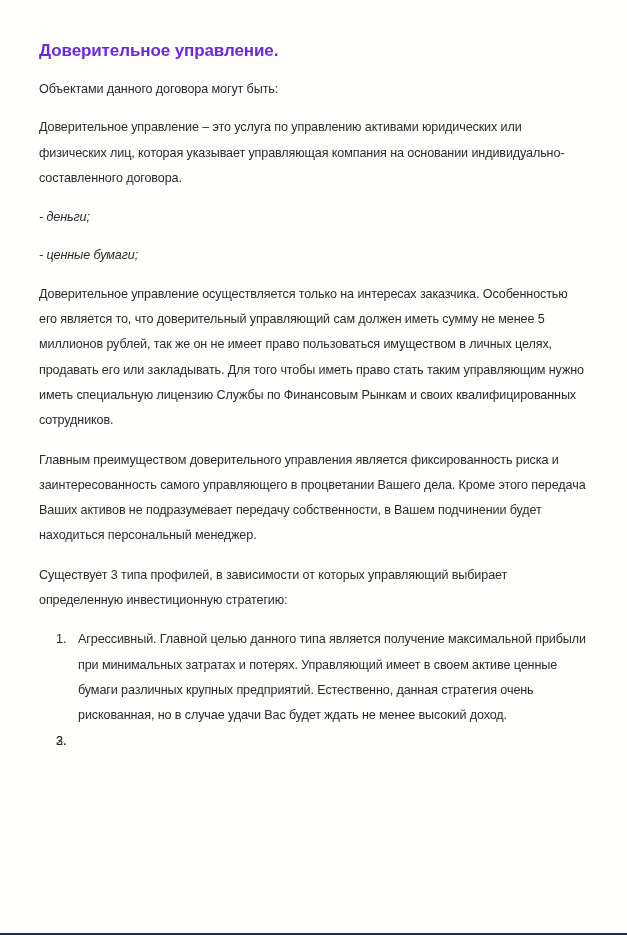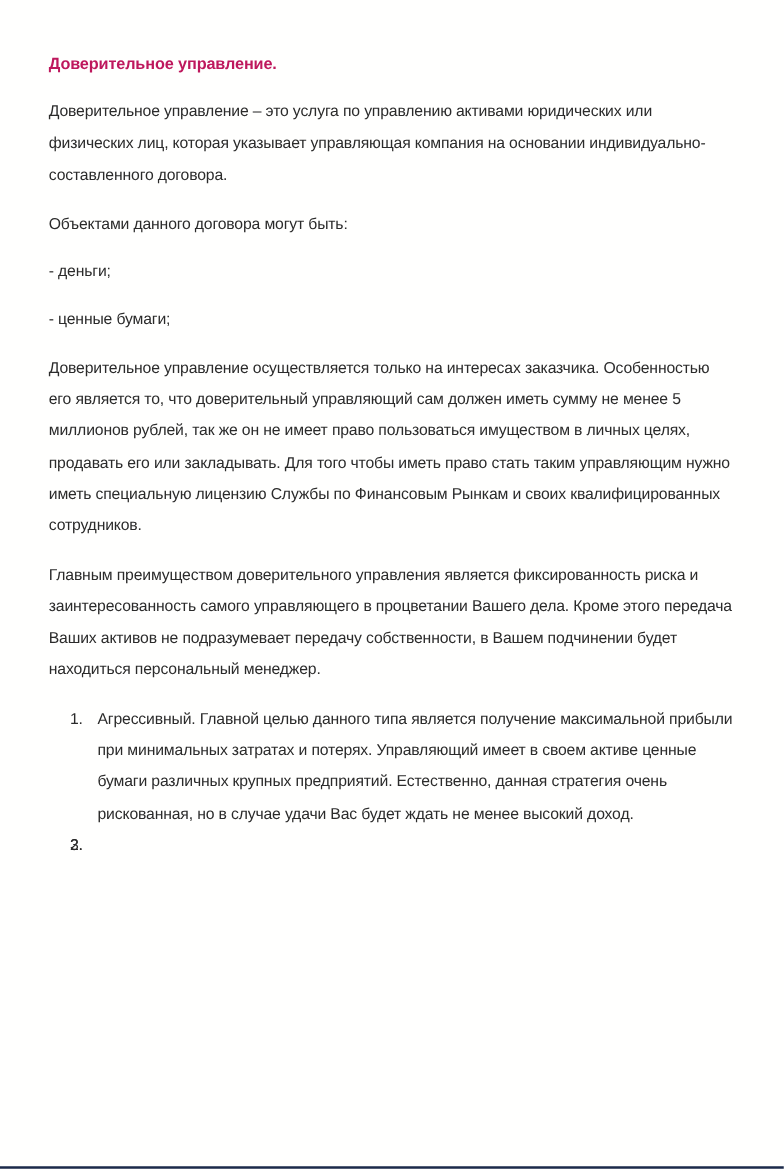--- a/index.html
+++ b/index.html
@@ -17,40 +17,41 @@
   .page {
     position: relative;
     box-sizing: border-box;
     width: 627px;
     height: 935px;
     background: #fffffe;
     border-bottom: 2px solid #1b2a4a;
     padding: 38px 39px 0 39px;
   }
   .doc-title {
-    font-size: 13px;
+    font-size: 17px;
     font-weight: bold;
     line-height: 25px;
     letter-spacing: -0.1px;
     margin: 0 0 14px 0;
-    color: #be185d;
+    color: #6d28d9;
   }
   .para {
     font-size: 12.6px;
     line-height: 25.3px;
     letter-spacing: -0.12px;
     margin: 0 0 14px 0;
     color: #2b2b2b;
     text-align: left;
   }
   .para.tight {
     margin-bottom: 13px;
   }
   .para.dash {
     margin-bottom: 13px;
+    font-style: italic;
   }
   .numbered-list {
     list-style: none;
     margin: 0;
     padding: 0;
   }
   .numbered-list li {
     position: relative;
     padding-left: 39px;
     font-size: 12.6px;
@@ -70,32 +71,33 @@
     color: #2b2b2b;
   }
 </style>
 </head>
 <body>
 
 <div class="page">
 
   <h1 class="doc-title">Доверительное управление.</h1>
 
+  <p class="para tight">Объектами данного договора могут быть:</p>
+
   <p class="para">Доверительное управление – это услуга по управлению активами юридических или физических лиц, которая указывает управляющая компания на основании индивидуально-составленного договора.</p>
-
-  <p class="para tight">Объектами данного договора могут быть:</p>
 
   <p class="para dash">- деньги;</p>
 
   <p class="para dash">- ценные бумаги;</p>
 
   <p class="para">Доверительное управление осуществляется только на интересах заказчика. Особенностью его является то, что доверительный управляющий сам должен иметь сумму не менее 5 миллионов рублей, так же он не имеет право пользоваться имуществом в личных целях, продавать его или закладывать. Для того чтобы иметь право стать таким управляющим нужно иметь специальную лицензию Службы по Финансовым Рынкам и своих квалифицированных сотрудников.</p>
 
   <p class="para">Главным преимуществом доверительного управления является фиксированность риска и заинтересованность самого управляющего в процветании Вашего дела. Кроме этого передача Ваших активов не подразумевает передачу собственности, в Вашем подчинении будет находиться персональный менеджер.</p>
 
+  <p class="para">Существует 3 типа профилей, в зависимости от которых  управляющий выбирает определенную инвестиционную стратегию:</p>
 
   <ol class="numbered-list">
     <li>
       <span class="marker">1.</span>
       <span>Агрессивный. Главной целью данного типа является получение максимальной прибыли при минимальных затратах и потерях.  Управляющий имеет в своем активе ценные бумаги различных крупных предприятий. Естественно, данная стратегия очень рискованная, но в случае удачи Вас будет ждать не менее высокий доход.</span>
     </li>
     <li>
       <span class="marker">2.</span>
     </li>
     <li>

